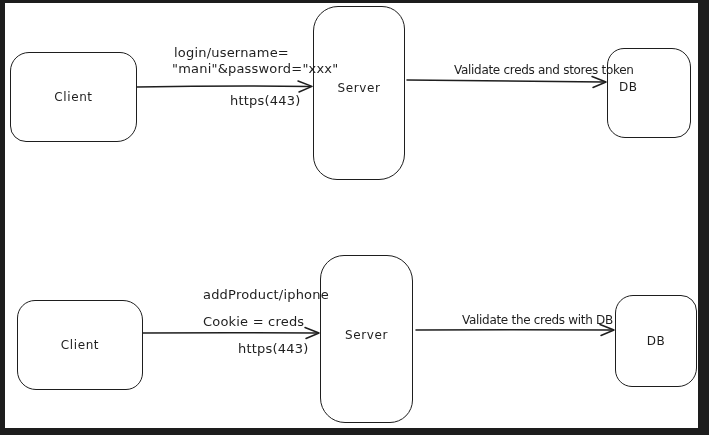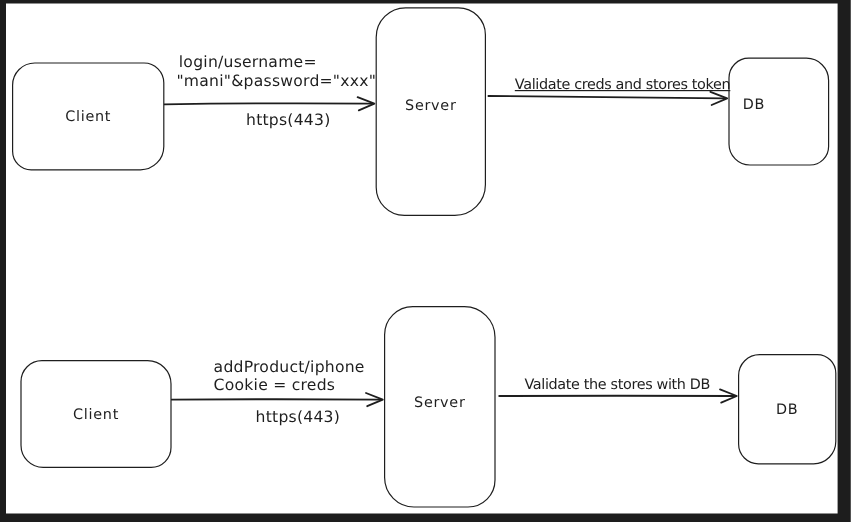--- a/index.html
+++ b/index.html
@@ -33,20 +33,21 @@
     letter-spacing: 0.6px;
     color: #1e1e1e;
     white-space: nowrap;
   }
   .edge-label {
     position: absolute;
     font-size: 13px;
     letter-spacing: 0.2px;
     color: #1e1e1e;
     white-space: nowrap;
+    margin-left: 25px;
   }
   .edge-label.small { font-size: 12px; letter-spacing: -0.3px; }
 </style>
 </head>
 <body>
 
 <div class="frame">
   <div class="layer">
 
     <svg class="arrows" viewBox="0 0 709 435">
@@ -76,33 +77,33 @@
       <span class="node-label" style="position:relative; top:-5px;">Server</span>
     </div>
 
     <div class="node" style="left:607px; top:48px; width:84px; height:90px; border-radius:17px 19px 16px 18px; justify-content:flex-start; align-items:flex-start;">
       <span class="node-label" style="position:relative; left:11px; top:31px;">DB</span>
     </div>
 
     <div class="edge-label" style="left:149px; top:45px;">login/username=</div>
     <div class="edge-label" style="left:147px; top:61px;">"mani"&amp;password="xxx"</div>
     <div class="edge-label" style="left:205px; top:93px;">https(443)</div>
-    <div class="edge-label small" style="left:429px; top:63px;text-decoration:underline;">Validate creds and stores token</div>
+    <div class="edge-label small" style="left:429px; top:63px;">Validate creds and stores token</div>
 
     <div class="node" style="left:17px; top:300px; width:126px; height:90px; border-radius:18px 20px 17px 19px;">
       <span class="node-label">Client</span>
     </div>
 
     <div class="node" style="left:320px; top:255px; width:93px; height:168px; border-radius:24px 26px 23px 25px;">
       <span class="node-label" style="position:relative; top:-4px;">Server</span>
     </div>
 
     <div class="node" style="left:615px; top:295px; width:82px; height:92px; border-radius:18px 16px 19px 17px;">
       <span class="node-label">DB</span>
     </div>
 
-    <div class="edge-label" style="left:178px; top:299px;">addProduct/iphone</div>
+    <div class="edge-label" style="left:178px; top:287px;">addProduct/iphone</div>
     <div class="edge-label" style="left:178px; top:314px;">Cookie = creds</div>
     <div class="edge-label" style="left:213px; top:341px;">https(443)</div>
-    <div class="edge-label small" style="left:437px; top:313px;">Validate the stores with DB</div>
+    <div class="edge-label small" style="left:437px; top:313px;">Validate the creds with DB</div>
 
   </div>
 </div>
 
 </body></html>

